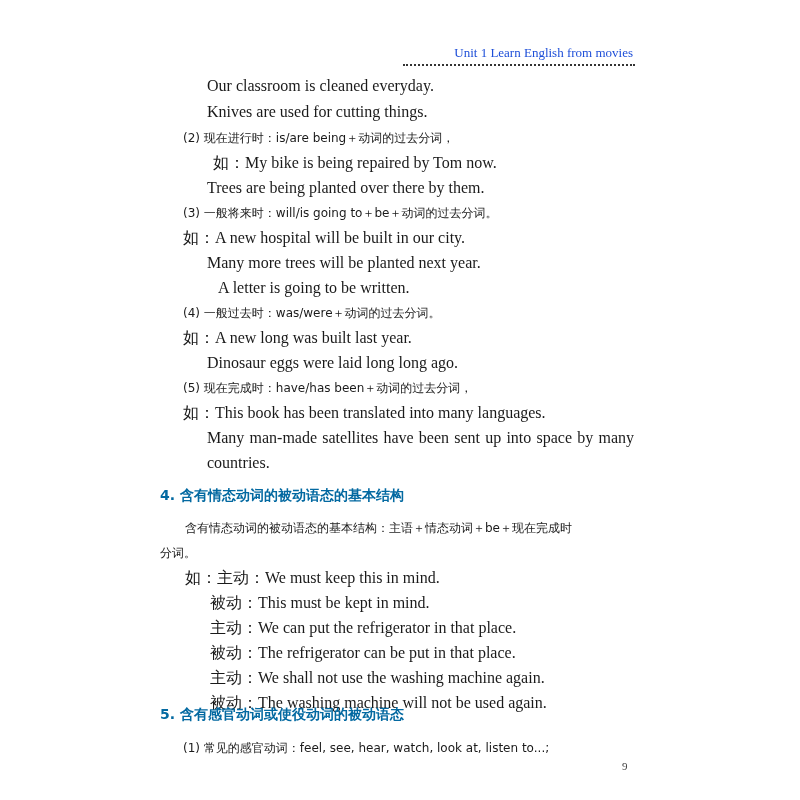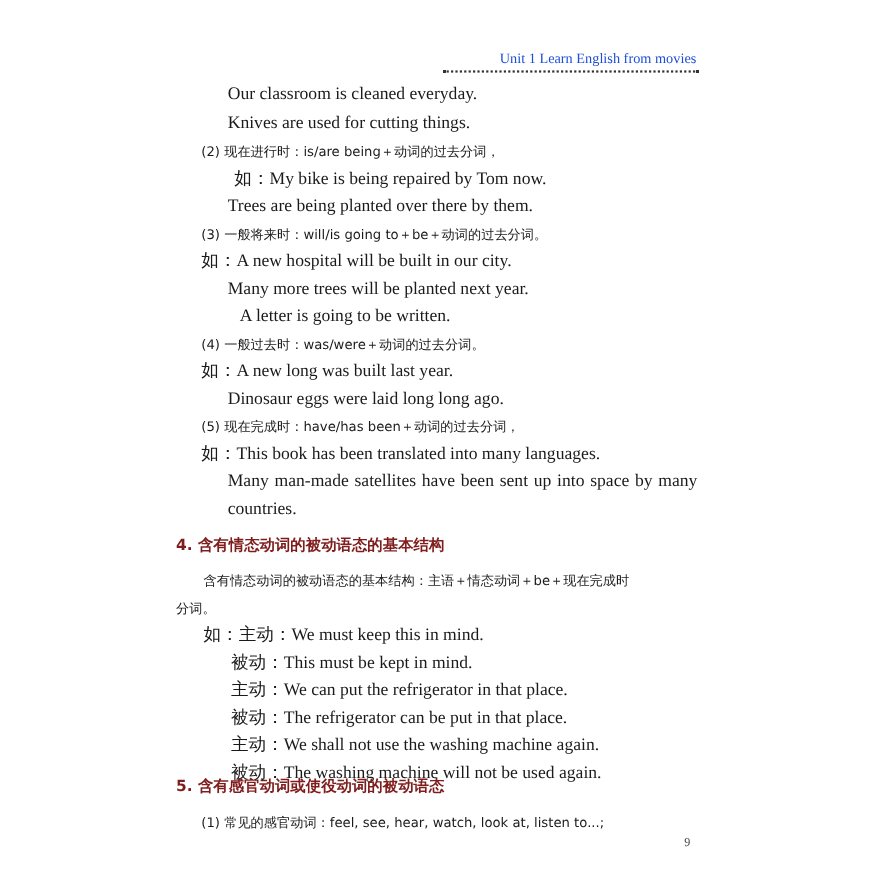--- a/index.html
+++ b/index.html
@@ -17,21 +17,21 @@
     border-top: 2px dotted #333;
   }
   .line {
     position: absolute; white-space: nowrap;
     font-family: "Liberation Serif", serif; font-size: 16px; line-height: 16px;
   }
   .cjk { font-family: "DejaVu Sans", sans-serif; font-size: 12px; }
   .heading {
     position: absolute; white-space: nowrap;
     font-family: "DejaVu Sans", sans-serif; font-weight: bold; font-size: 14px;
-    color: #7f1d1d;
+    color: #0369a1;
   }
   .justify { width: 427px; text-align: justify; text-align-last: justify; }
   .page-number {
     position: absolute; left: 622px; top: 760px; font-size: 11px;
     font-family: "Liberation Serif", serif; color: #444;
   }
 </style>
 </head>
 <body>
 

